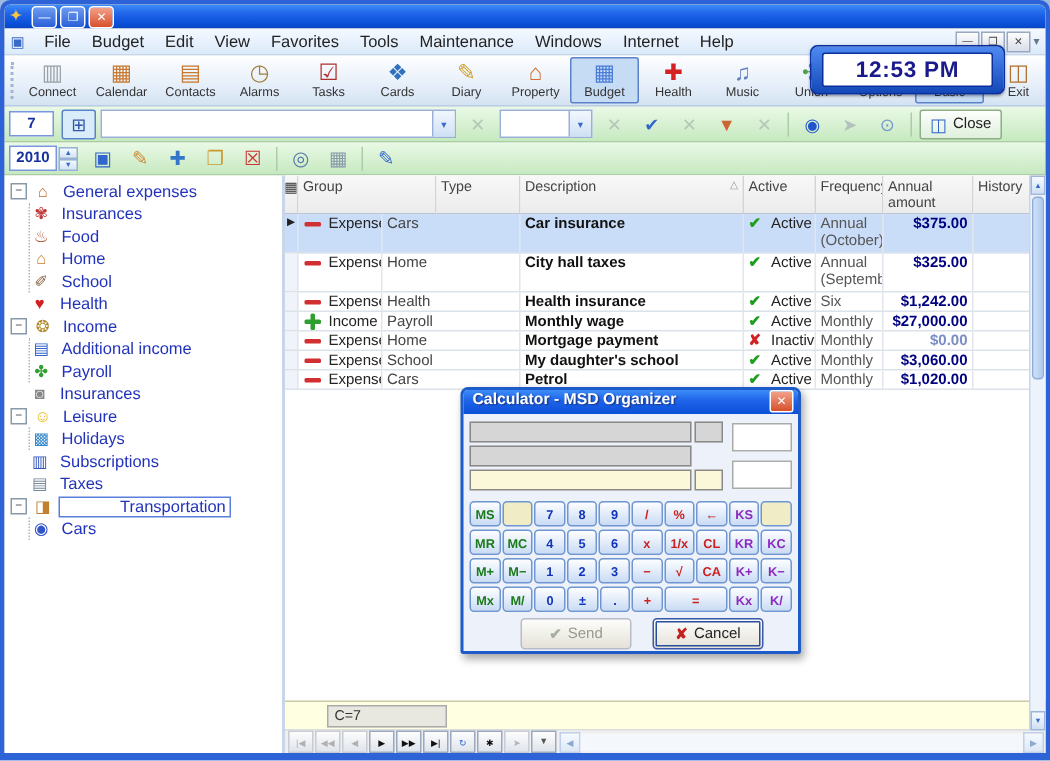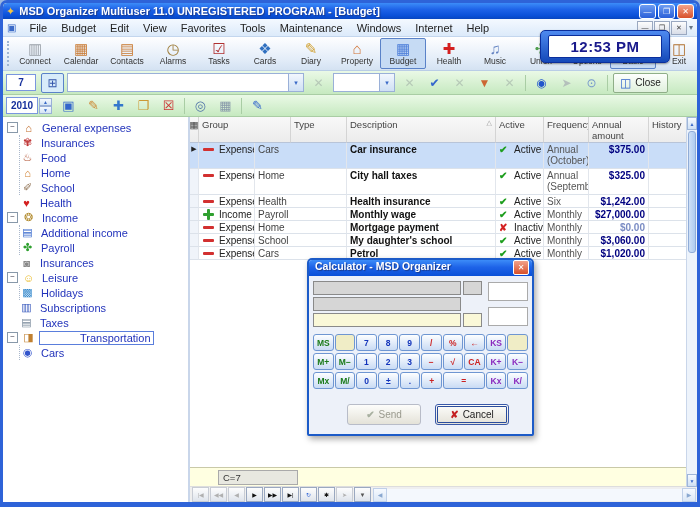--- a/index.html
+++ b/index.html
@@ -135,21 +135,20 @@
   .dlgbtn.cancel{outline:1px solid #2A4C9C;outline-offset:-3px;border-color:#3858A8;}
   .dlgbtn.cancel .bi{color:#C42020;}
 </style>
 </head>
 <body>
 
 <div class="window">
 
   <div class="titlebar">
     <span class="title-icon">✦</span>
-    <span class="title-text">MSD Organizer Multiuser 11.0 UNREGISTERED PROGRAM - [Budget]</span>
     <span class="winbtn">—</span>
     <span class="winbtn">❐</span>
     <span class="winbtn close">✕</span>
   </div>
 
   <div class="menubar">
     <span class="mdi-icon">▣</span>
     <span id="menu-items" style="display:flex;">
         <div class="menu-item">File</div>
         <div class="menu-item">Budget</div>
@@ -572,20 +571,32 @@
           <span class="key n">7</span>
           <span class="key n">8</span>
           <span class="key n">9</span>
           <span class="key op">/</span>
           <span class="key op">%</span>
           <span class="key op">←</span>
           <span class="key k">KS</span>
           <span class="key blank"></span>
         </div>
         <div class="krow">
+          <span class="key m">MR</span>
+          <span class="key m">MC</span>
+          <span class="key n">4</span>
+          <span class="key n">5</span>
+          <span class="key n">6</span>
+          <span class="key op">x</span>
+          <span class="key op">1/x</span>
+          <span class="key op">CL</span>
+          <span class="key k">KR</span>
+          <span class="key k">KC</span>
+        </div>
+        <div class="krow">
           <span class="key m">M+</span>
           <span class="key m">M−</span>
           <span class="key n">1</span>
           <span class="key n">2</span>
           <span class="key n">3</span>
           <span class="key op">−</span>
           <span class="key op">√</span>
           <span class="key op">CA</span>
           <span class="key k">K+</span>
           <span class="key k">K−</span>

